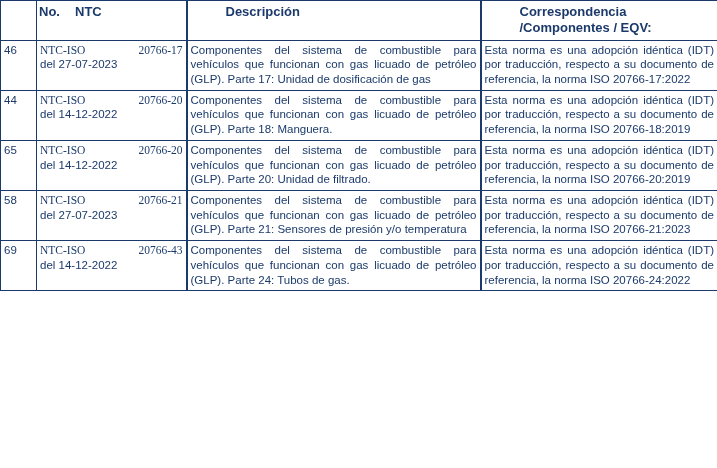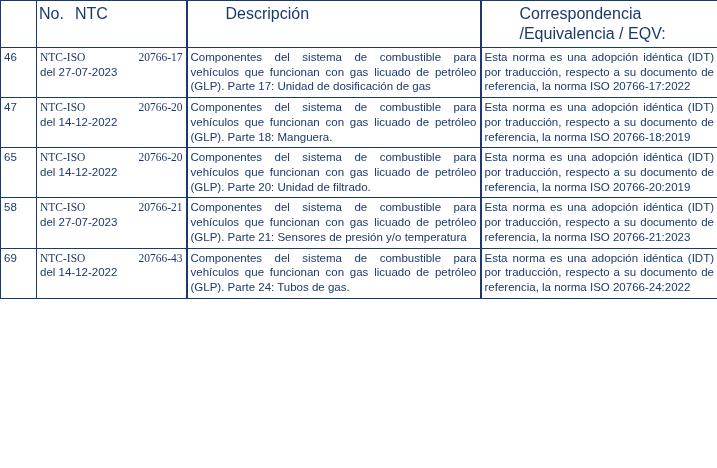--- a/index.html
+++ b/index.html
@@ -34,23 +34,23 @@
 
   table.std-table th,
   table.std-table td {
     border: 1px solid #1b3a6b;
     vertical-align: top;
     padding: 2px 3px 3px 3px;
     color: #1b3a6b;
     box-sizing: border-box;
   }
   table.std-table thead th {
-    font-weight: normal;
+    font-weight: bold;
     text-align: left;
-    font-size: 16px;
+    font-size: 13px;
     line-height: 1.25;
     padding-top: 3px;
     padding-bottom: 3px;
     padding-left: 38px;
   }
   th.h-no { text-align: left; }
   
   table.std-table thead th.h-desc,
   table.std-table thead th.h-corr {
     border-left-width: 2px;
@@ -91,35 +91,35 @@
       <col class="c-no">
       <col class="c-ntc">
       <col class="c-desc">
       <col class="c-corr">
     </colgroup>
     <thead>
       <tr>
         <th class="h-no">No.</th>
         <th class="h-ntc">NTC</th>
         <th class="h-desc">Descripción</th>
-        <th class="h-corr">Correspondencia /Equivalencia / EQV:</th>
+        <th class="h-corr">Correspondencia /Componentes / EQV:</th>
       </tr>
     </thead>
     <tbody>
       <tr>
         <td class="cell-no">46</td>
         <td class="cell-ntc">
           <span class="ntc-line1">NTC-ISO 20766-17</span>
           <span class="ntc-line2">del 27-07-2023</span>
         </td>
         <td class="cell-desc">Componentes del sistema de combustible para vehículos que funcionan con gas licuado de petróleo (GLP). Parte 17: Unidad de dosificación de gas</td>
         <td class="cell-corr">Esta norma es una adopción idéntica (IDT) por traducción, respecto a su documento de referencia, la norma ISO 20766-17:2022</td>
       </tr>
       <tr>
-        <td class="cell-no">47</td>
+        <td class="cell-no">44</td>
         <td class="cell-ntc">
           <span class="ntc-line1">NTC-ISO 20766-20</span>
           <span class="ntc-line2">del 14-12-2022</span>
         </td>
         <td class="cell-desc">Componentes del sistema de combustible para vehículos que funcionan con gas licuado de petróleo (GLP). Parte 18: Manguera.</td>
         <td class="cell-corr">Esta norma es una adopción idéntica (IDT) por traducción, respecto a su documento de referencia, la norma ISO 20766-18:2019</td>
       </tr>
       <tr>
         <td class="cell-no">65</td>
         <td class="cell-ntc">

